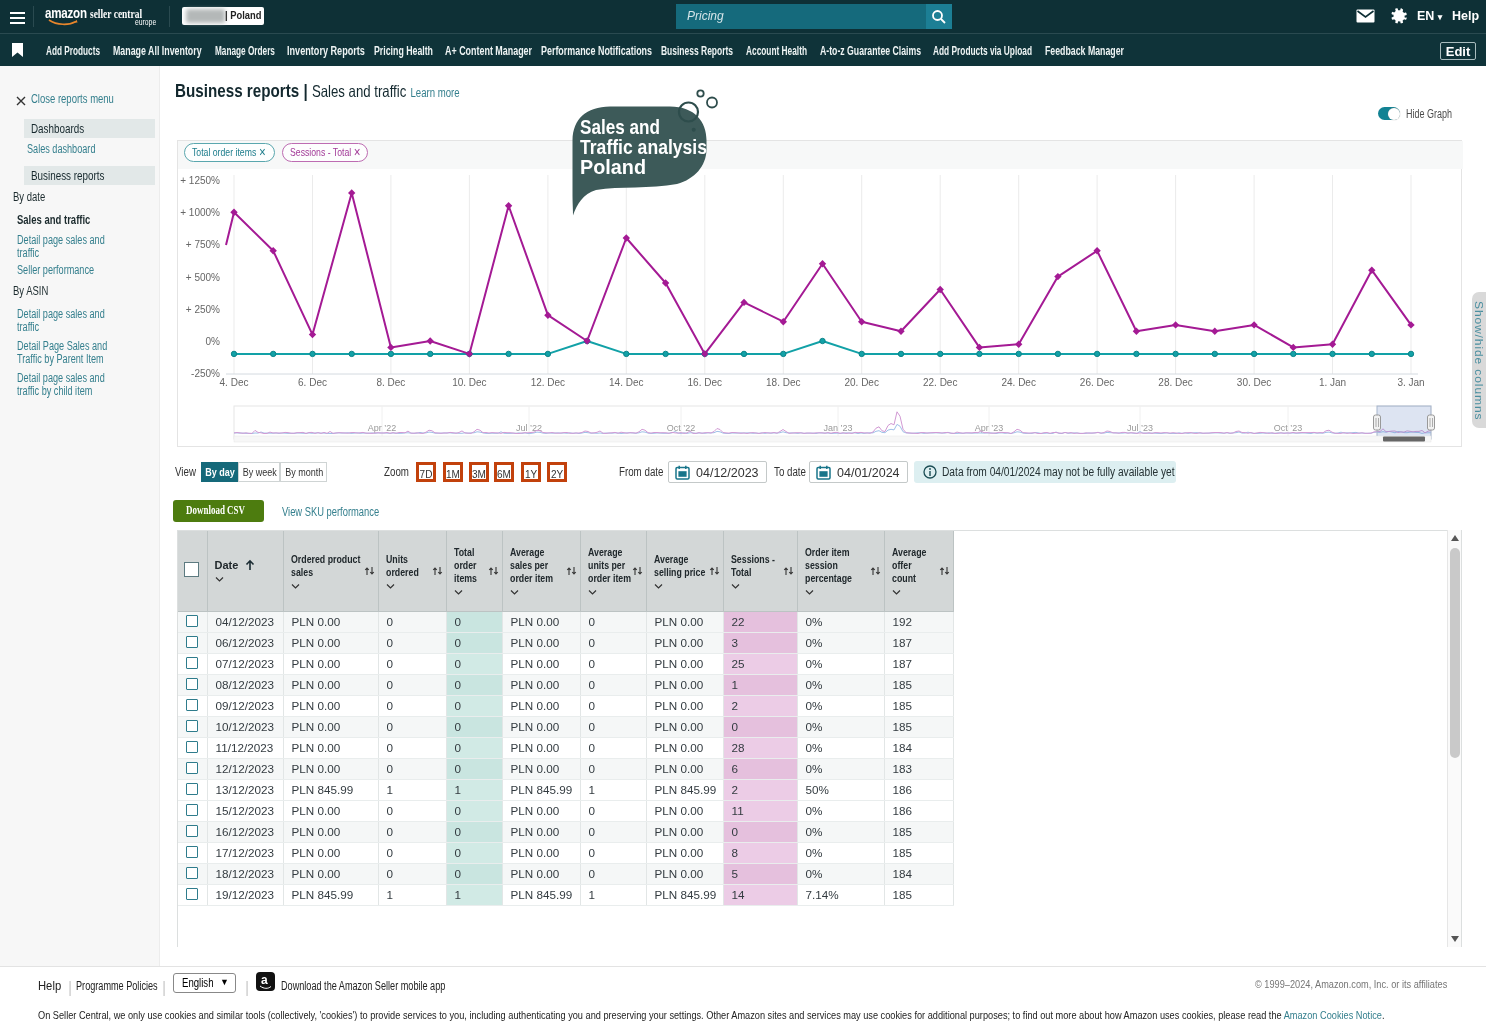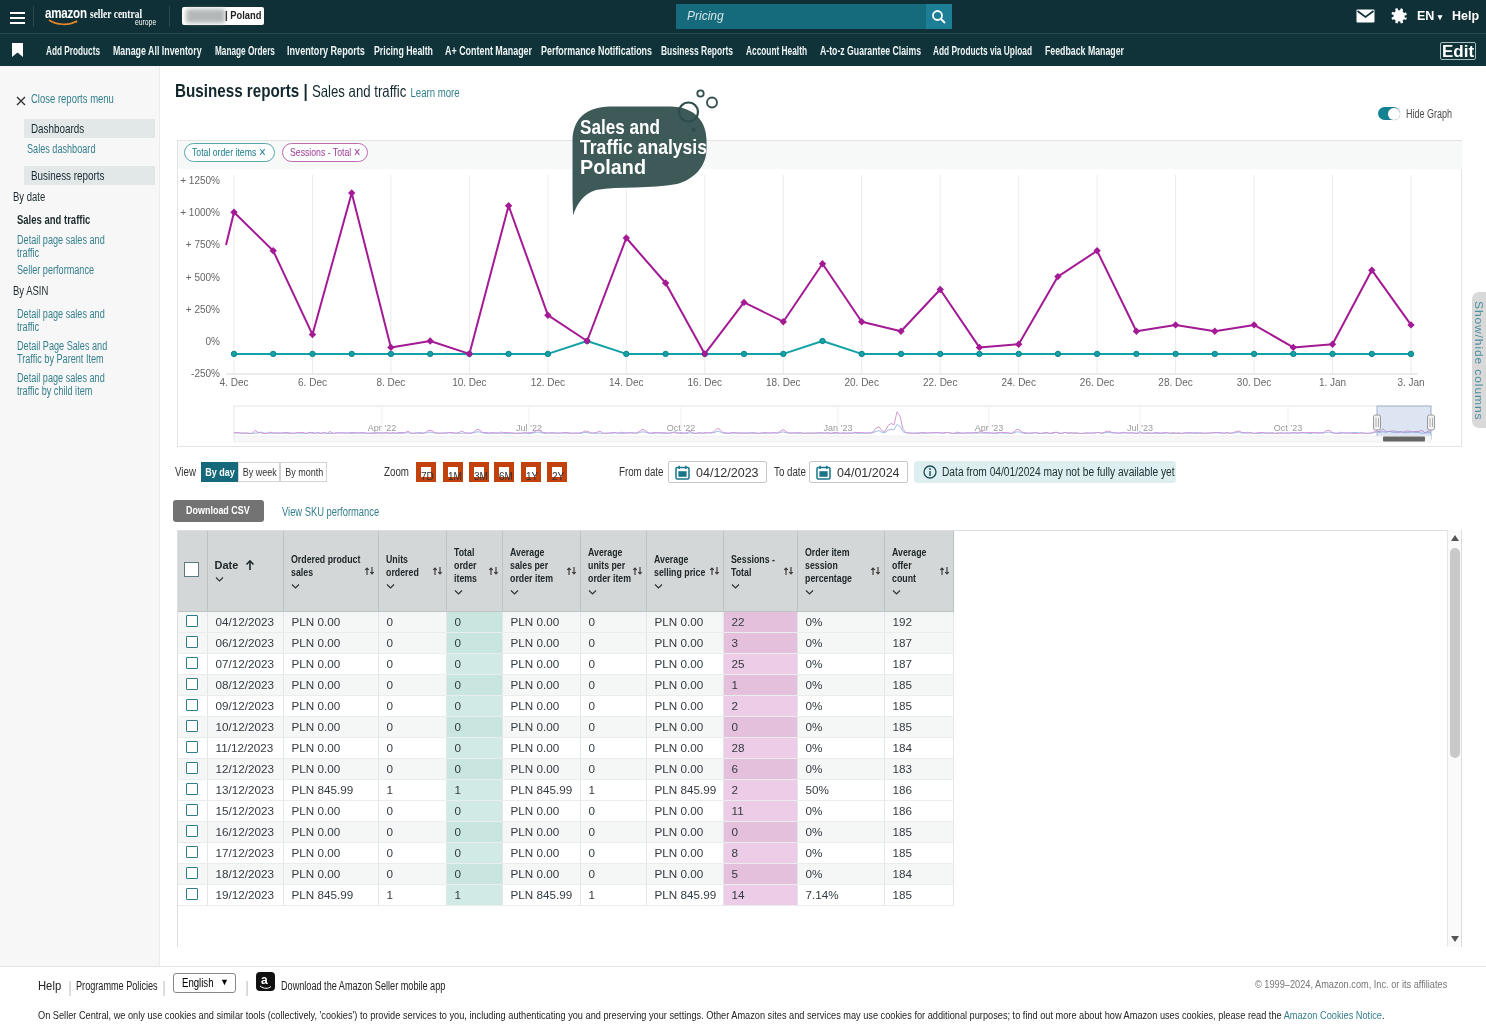--- a/index.html
+++ b/index.html
@@ -9,21 +9,21 @@
 #topbar { position:absolute; left:0; top:0; width:1486px; height:33px; background:#0e3036; }
 #navbar { position:absolute; left:0; top:33px; width:1486px; height:33px; background:#0f3339; border-top:1px solid #2a4a50; }
 #navitems { position:absolute; left:0; top:10px; width:1486px; height:16px; }
 .navitem { position:absolute; top:0; color:#eef4f4; font-size:12px; font-weight:bold; white-space:nowrap; transform-origin:0 0; }
 #burger div { width:15px; height:2px; background:#fff; margin:3px 0; }
 .mkt { position:absolute; left:182px; top:7px; width:82px; height:18px; background:#fff; border-radius:2px; font-size:11px; color:#222; }
 .mkt .blur { position:absolute; left:4px; top:2px; width:39px; height:14px; background:#b4b8b8; border-radius:2px; filter:blur(2px); }
 .mkt .pl { position:absolute; left:43px; top:2px; font-weight:bold; white-space:nowrap; transform:scaleX(0.85); transform-origin:0 0; }
 #search { position:absolute; left:676px; top:4px; width:250px; height:25px; background:#156a7c; color:#d5e5e9; font-style:italic; font-size:12px; line-height:25px; padding-left:11px; }
 #searchbtn { position:absolute; left:926px; top:4px; width:26px; height:25px; background:#1c7f95; display:flex; align-items:center; justify-content:center; }
-#editbtn { position:absolute; left:1440px; top:8px; width:36px; height:18px; border:1px solid #a9bcbe; border-radius:2px; color:#fff; font-size:17px; font-weight:bold; text-align:center; line-height:17px; }
+#editbtn { position:absolute; left:1440px; top:8px; width:36px; height:18px; border:1px solid #a9bcbe; border-radius:2px; color:#fff; font-size:13px; font-weight:bold; text-align:center; line-height:17px; }
 
 #sidebar { position:absolute; left:0; top:66px; width:160px; height:900px; background:#f7f7f7; border-right:1px solid #ececec; }
 .sbhead { position:absolute; left:24px; width:131px; height:19px; background:#e2e8e8; color:#16282d; font-size:13.5px; padding-top:2px; padding-left:7px; }
 .sblink { color:#347f8d; font-size:12px; transform:scaleX(0.76); transform-origin:0 0; white-space:nowrap; line-height:13px; }
 .sbdark { color:#1c2b2e; font-size:12.5px; transform:scaleX(0.76); transform-origin:0 0; white-space:nowrap; }
 
 #content { position:absolute; left:160px; top:66px; width:1326px; height:900px; background:#fff; overflow:hidden; }
 h1 { position:absolute; left:15px; top:14px; font-size:19px; color:#13282e; font-weight:bold; white-space:nowrap; transform:scaleX(0.8); transform-origin:0 0; }
 h1 .sub { font-weight:normal; font-size:16.5px; }
 h1 .learn { font-weight:normal; font-size:12px; color:#347f8d; }
@@ -34,27 +34,27 @@
 
 #chartbox { position:absolute; left:17px; top:74px; width:1285px; height:307px; background:#fff; border:1px solid #e4e4e4; }
 .chip { position:absolute; top:2px; height:19px; border-radius:10px; font-size:11px; line-height:17px; padding:0 7px; background:#fdfefe; }
 .chip1 { left:6px; width:91px; border:1px solid #5aa7ae; color:#1d7d8c; }
 .chip2 { left:104px; width:86px; border:1px solid #bd6cb2; color:#a23a98; }
 .chip span { display:inline-block; transform:scaleX(0.79); transform-origin:0 50%; white-space:nowrap; }
 
 .ctl { font-size:12.5px; color:#333; transform:scaleX(0.78); transform-origin:0 0; white-space:nowrap; }
 .segbtn { position:absolute; height:20px; border:1px solid #cfd4d4; background:#fff; color:#333; font-size:11px; text-align:center; line-height:19px; white-space:nowrap; }
 .segon { background:#15697a; color:#fff; border-color:#15697a; font-weight:bold; }
-.zbtn { position:absolute; width:20px; height:20px; border:5px solid #c2410c; background:#fff; color:#333; font-size:10px; text-align:center; line-height:19px; }
+.zbtn { position:absolute; width:20px; height:20px; border:3px solid #c2410c; background:#fff; color:#333; font-size:10px; text-align:center; line-height:19px; }
 .datebox { position:absolute; height:22px; border:1px solid #c4c9c9; background:#fff; border-radius:2px; }
 .datebox .ic { position:absolute; left:6px; top:3px; }
 .datebox .dt { position:absolute; left:27px; top:4px; font-size:12.5px; color:#333; }
 #infochip { position:absolute; left:754px; top:395px; width:262px; height:22px; background:#ddeff1; border-radius:3px; font-size:12.3px; color:#253234; }
 
-#dlbtn { position:absolute; left:13px; top:434px; width:91px; height:22px; background:#737373; color:#fff; font-size:11.5px; font-weight:bold; border-radius:3px; }
+#dlbtn { position:absolute; left:13px; top:434px; width:91px; height:22px; background:#4d7c0f; color:#fff; font-size:11.5px; font-weight:bold; border-radius:3px;font-family:Liberation Serif, serif; }
 #skulink { position:absolute; left:122px; top:439px; font-size:12px; color:#347f8d; transform:scaleX(0.78); transform-origin:0 0; white-space:nowrap; }
 
 #tablebox { position:absolute; left:17px; top:464px; width:1285px; height:417px; border:1px solid #dcdfdf; border-bottom:none; background:#fff; }
 table { border-collapse:collapse; table-layout:fixed; width:775px; }
 th { background:#d3d7d7; border-right:1px solid #bcc3c3; border-bottom:1px solid #bcc3c3; height:80px; vertical-align:middle; padding:0; text-align:left; font-size:11px; color:#20282c; font-weight:bold; line-height:13px; }
 .hpos { position:relative; padding:0 14px 0 7px; white-space:nowrap; }
 .hsc { display:inline-block; transform:scaleX(0.8); transform-origin:0 0; }
 td { border-right:1px solid #e2e6e6; border-bottom:1px solid #e9eded; height:21px; font-size:11.7px; color:#333b40; padding:0 4px 0 8px; white-space:nowrap; overflow:hidden; }
 tr.odd td { background:#f5f7f7; }
 tr.even td { background:#fff; }

